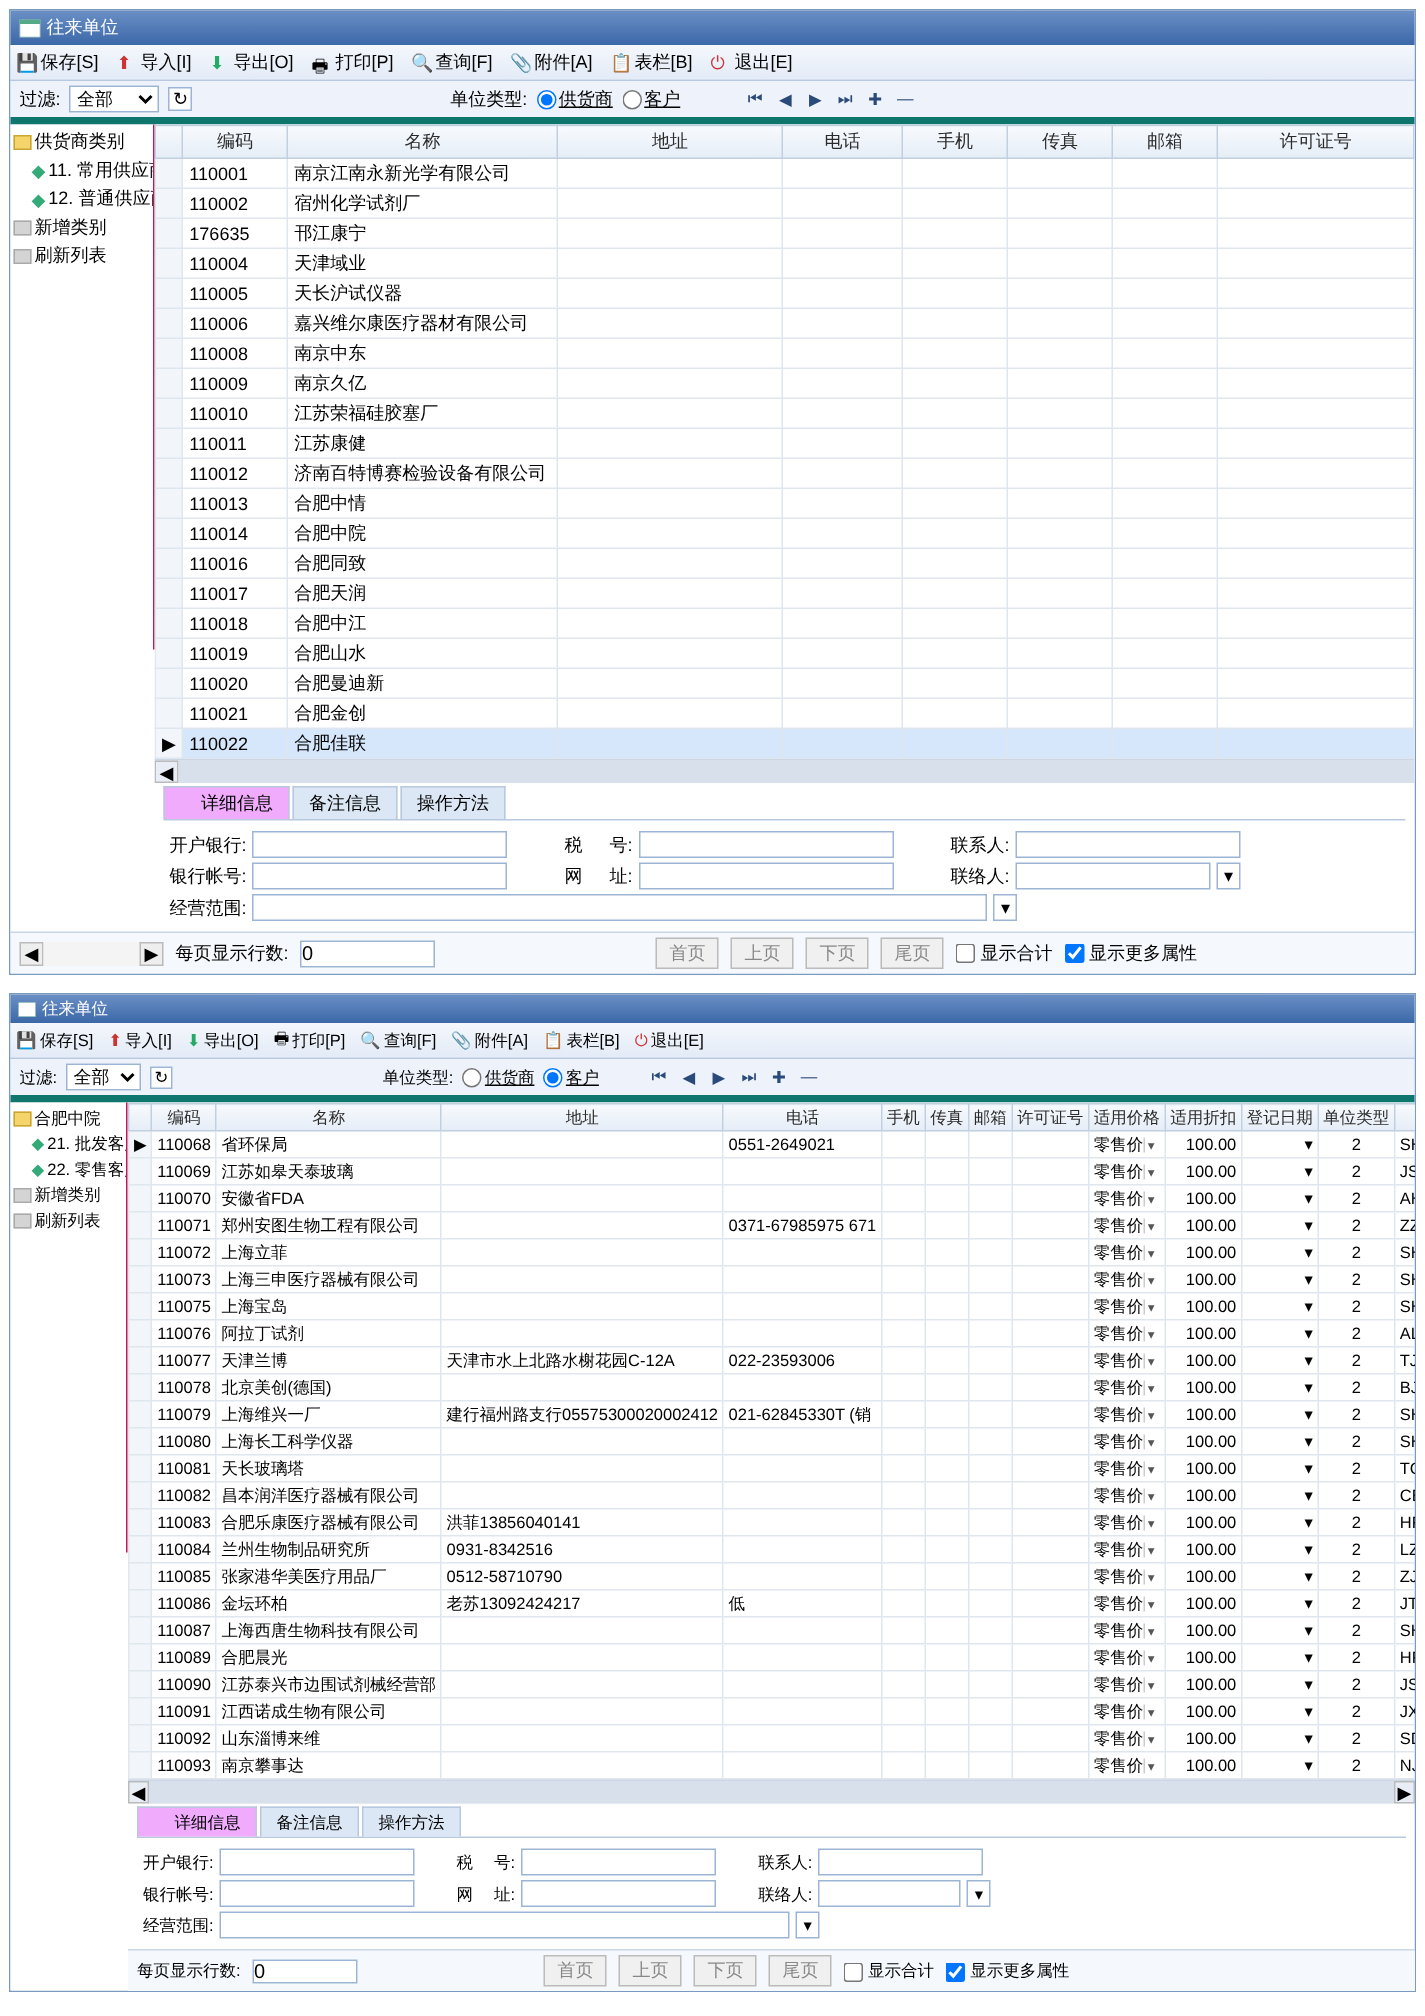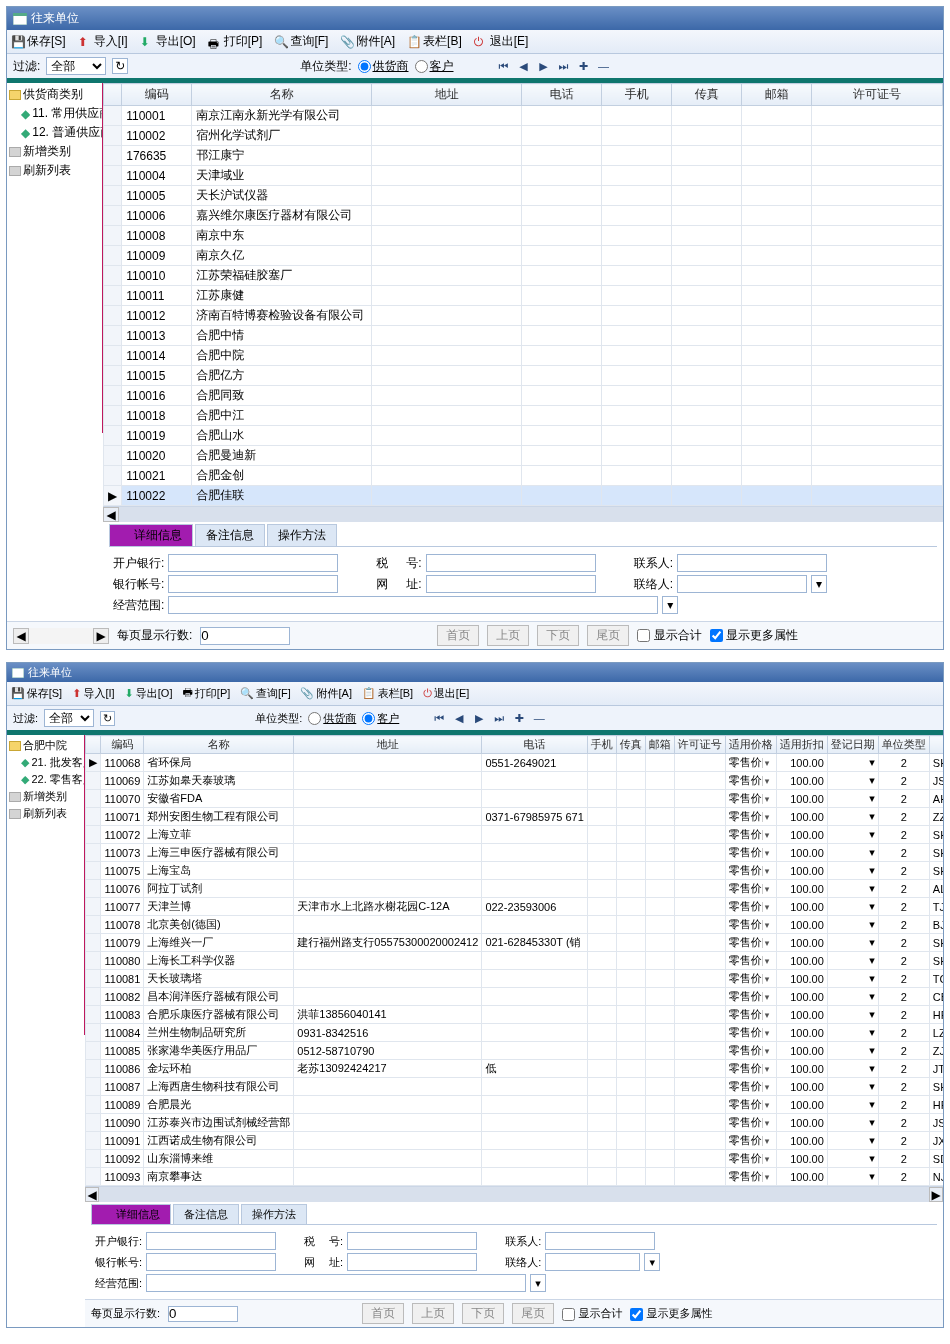--- a/index.html
+++ b/index.html
@@ -99,21 +99,21 @@
     display:flex;
   }
   .tabs {
     display:flex; border-bottom:1px solid #b8c8de; margin:2px 6px 0;
     font-size:12px;
   }
   .tab {
     padding:2px 10px; border:1px solid #b8c8de; border-bottom:none;
     margin-right:2px; background:#dce7f5; cursor:pointer;
   }
-  .tab.active { background:#a21caf;padding-left:24px; }
+  .tab.active { background:#f0abfc;padding-left:24px; }
   .details {
     padding:4px 10px;
     font-size:12px;
   }
   .drow { display:flex; align-items:center; gap:4px; margin:3px 0;}
   .drow input[type=text]{ height:18px; border:1px solid #9db5d4; font-size:12px;}
   .drow .dd { width:16px;height:18px;border:1px solid #9db5d4;background:#fff;display:flex;align-items:center;justify-content:center;cursor:pointer;}
   .pager {
     border-top:1px solid #cbd6e6; padding:3px 6px;
     display:flex; align-items:center; gap:8px; font-size:12px;
@@ -385,33 +385,33 @@
               <td>合肥中院</td>
               <td></td>
               <td></td>
               <td></td>
               <td></td>
               <td></td>
               <td></td>
             </tr>
             <tr>
               <td class="rowmark"></td>
-              <td>110015</td>
-              <td>合肥亿方</td>
-              <td></td>
-              <td></td>
-              <td></td>
-              <td></td>
-              <td></td>
-              <td></td>
-            </tr>
-            <tr>
-              <td class="rowmark"></td>
               <td>110016</td>
               <td>合肥同致</td>
+              <td></td>
+              <td></td>
+              <td></td>
+              <td></td>
+              <td></td>
+              <td></td>
+            </tr>
+            <tr>
+              <td class="rowmark"></td>
+              <td>110017</td>
+              <td>合肥天润</td>
               <td></td>
               <td></td>
               <td></td>
               <td></td>
               <td></td>
               <td></td>
             </tr>
             <tr>
               <td class="rowmark"></td>
               <td>110018</td>

